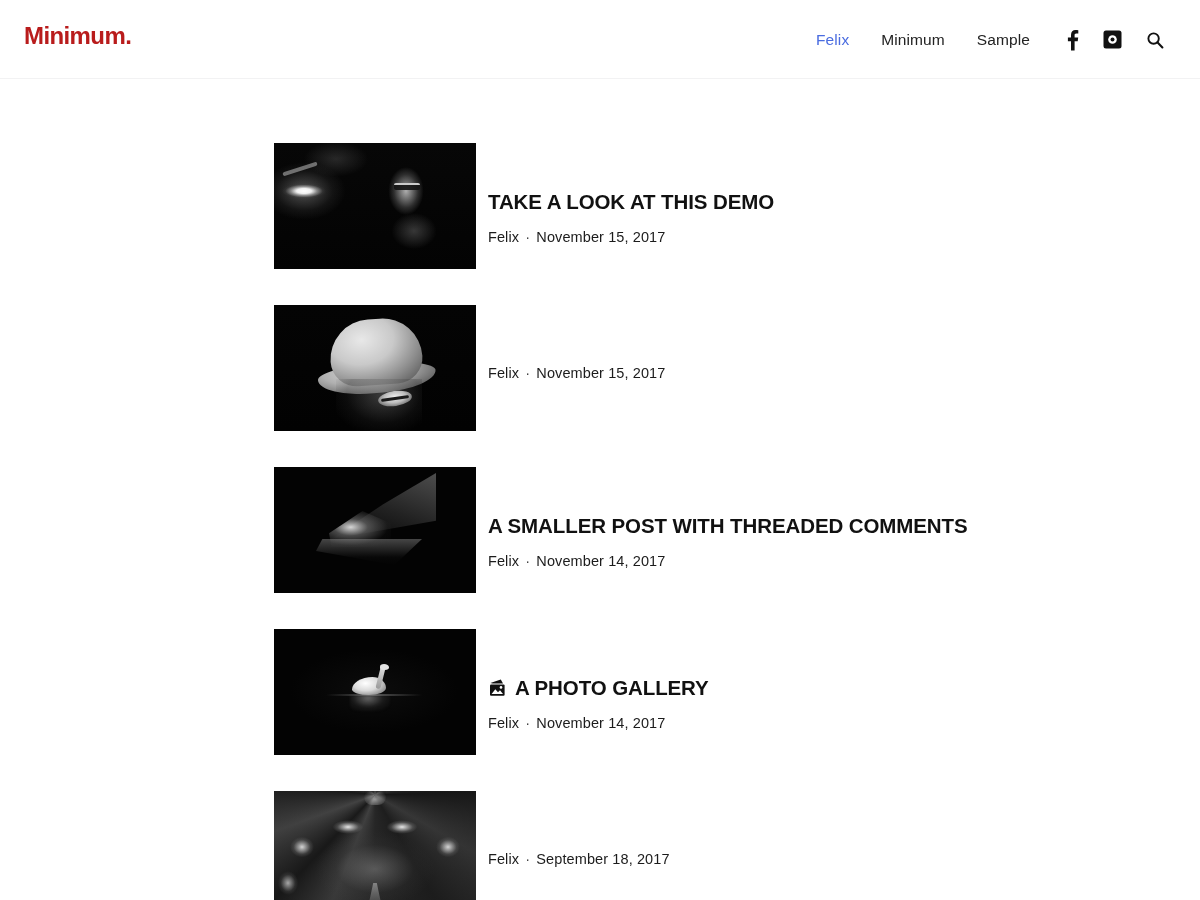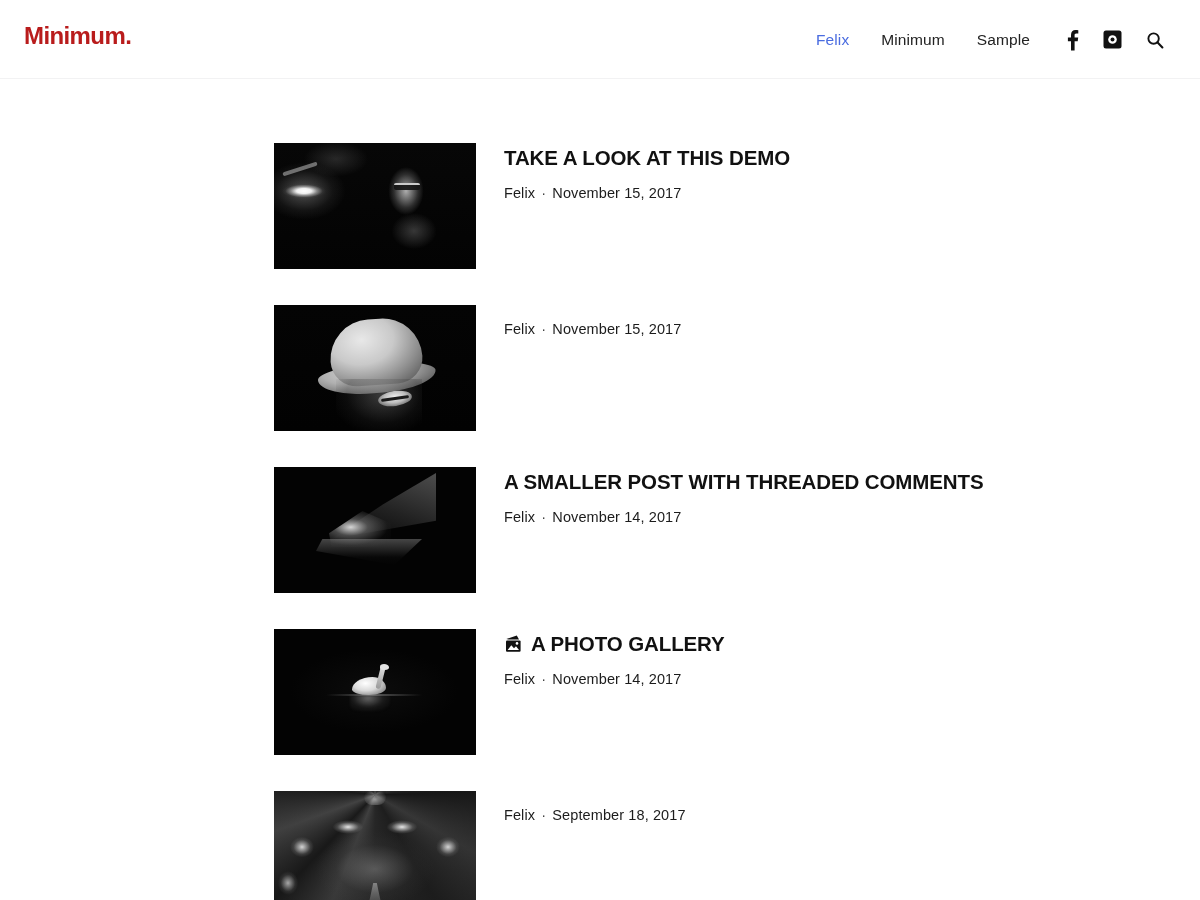--- a/index.html
+++ b/index.html
@@ -96,23 +96,24 @@
   }
   .post-thumb {
     width: 202px;
     height: 126px;
     display: block;
     position: relative;
     background: #050505;
     overflow: hidden;
   }
   .post-body {
-    padding-left: 28px;
+    padding-left: 12px;
     padding-top: 2px;
     flex: 1 1 auto;
+    margin-top: 44px;
   }
   .post-title {
     font-size: 20.5px;
     font-weight: bold;
     letter-spacing: -0.1px;
     color: #111111;
     text-transform: uppercase;
     margin: 0;
     line-height: 1.25;
     display: flex;

